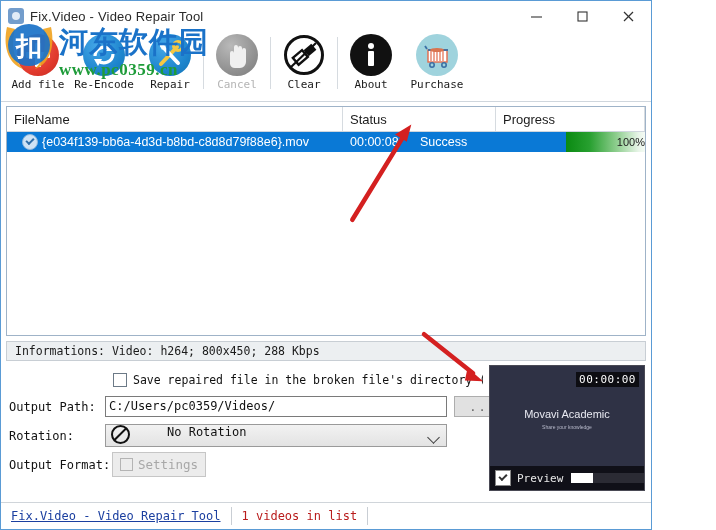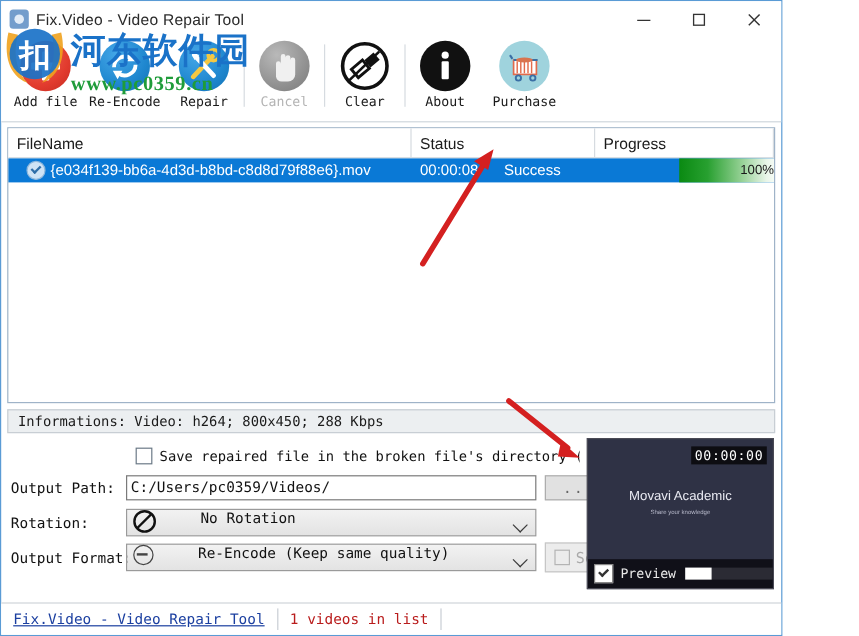--- a/index.html
+++ b/index.html
@@ -415,25 +415,20 @@
       <span class="olabel">Rotation:</span>
       <span class="combo">
         <span class="noroto"></span>
         <span>No Rotation</span>
         <span class="caret"></span>
       </span>
     </div>
 
     <div class="orow">
       <span class="olabel">Output Format:</span>
-      <span class="combo wide">
-        <span class="minusico"></span>
-        <span>Re-Encode (Keep same quality)</span>
-        <span class="caret"></span>
-      </span>
       <span class="btn-settings">
         <span class="setico"></span>
         <span>Settings</span>
       </span>
     </div>
 
   </div>
 
   <div class="preview">
     <div class="pv-screen">

